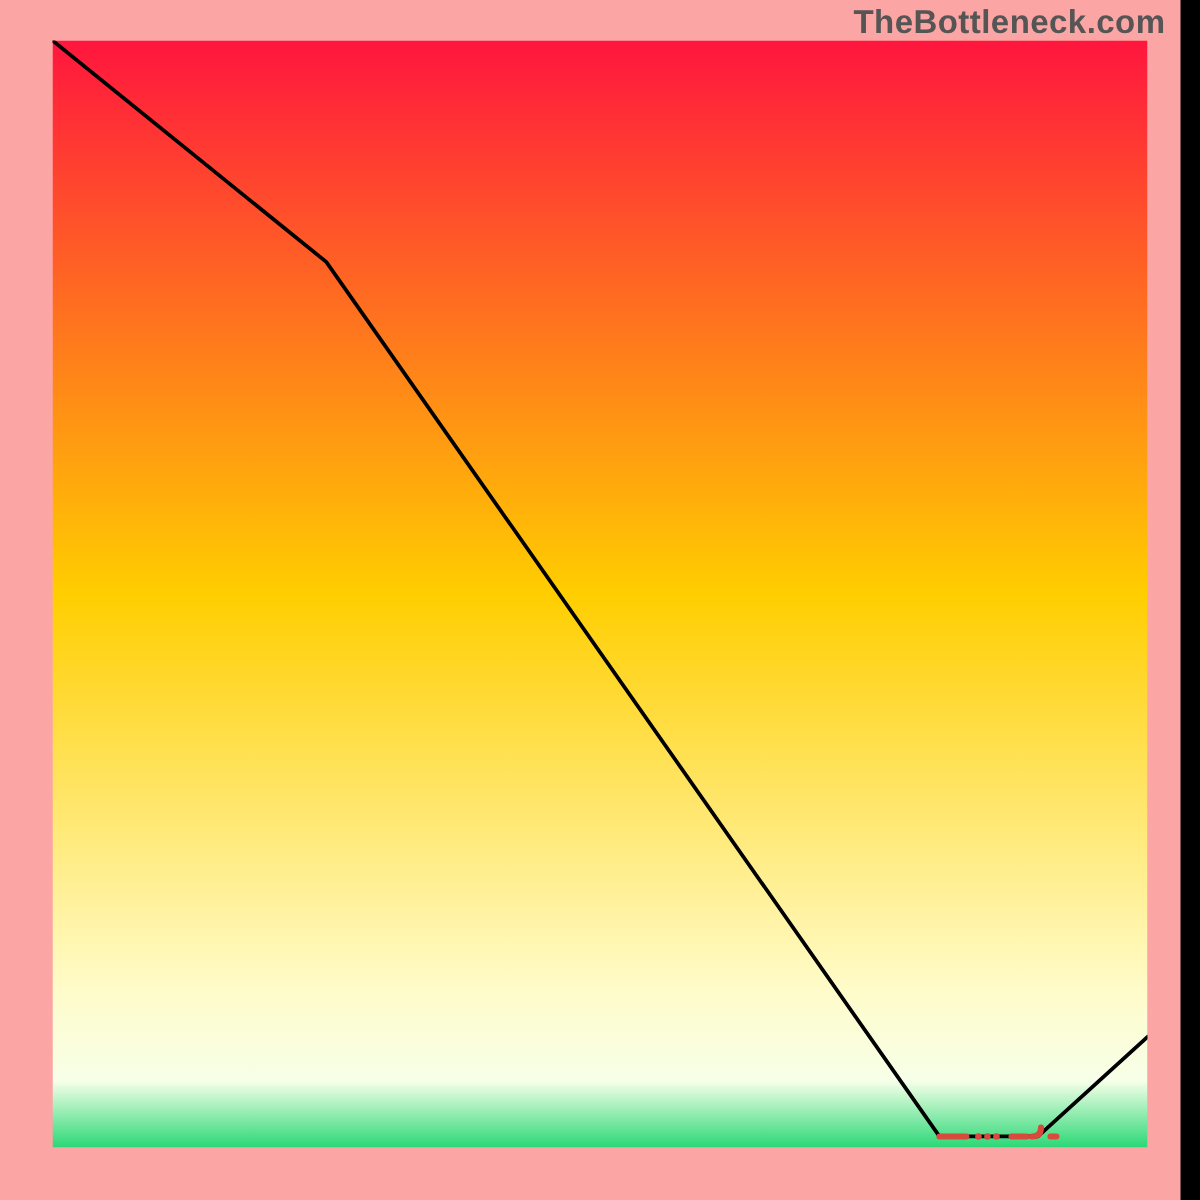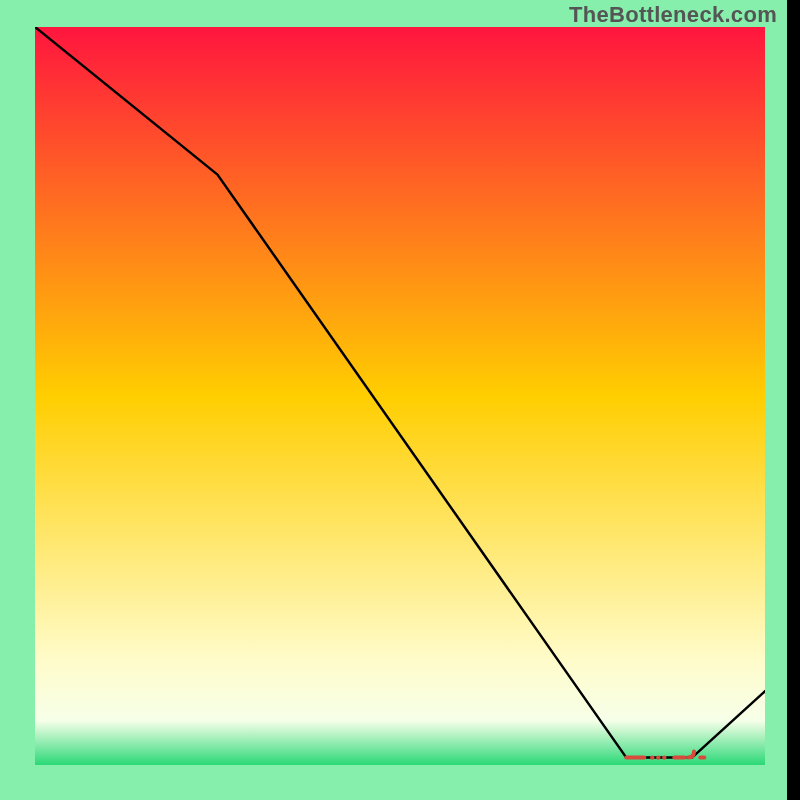--- a/index.html
+++ b/index.html
@@ -10,21 +10,21 @@
     background: #000;
     overflow: hidden;
     font-family: Arial, sans-serif;
   }
   .frame {
     position: absolute;
     top: 0;
     left: 0;
     width: 787px;
     height: 800px;
-    background: #86efac;
+    background: #fca5a5;
   }
   .watermark {
     position: absolute;
     top: 2px;
     right: 10px;
     color: #555;
     font-size: 22px;
     font-weight: 600;
     letter-spacing: 0.3px;
     z-index: 50;

